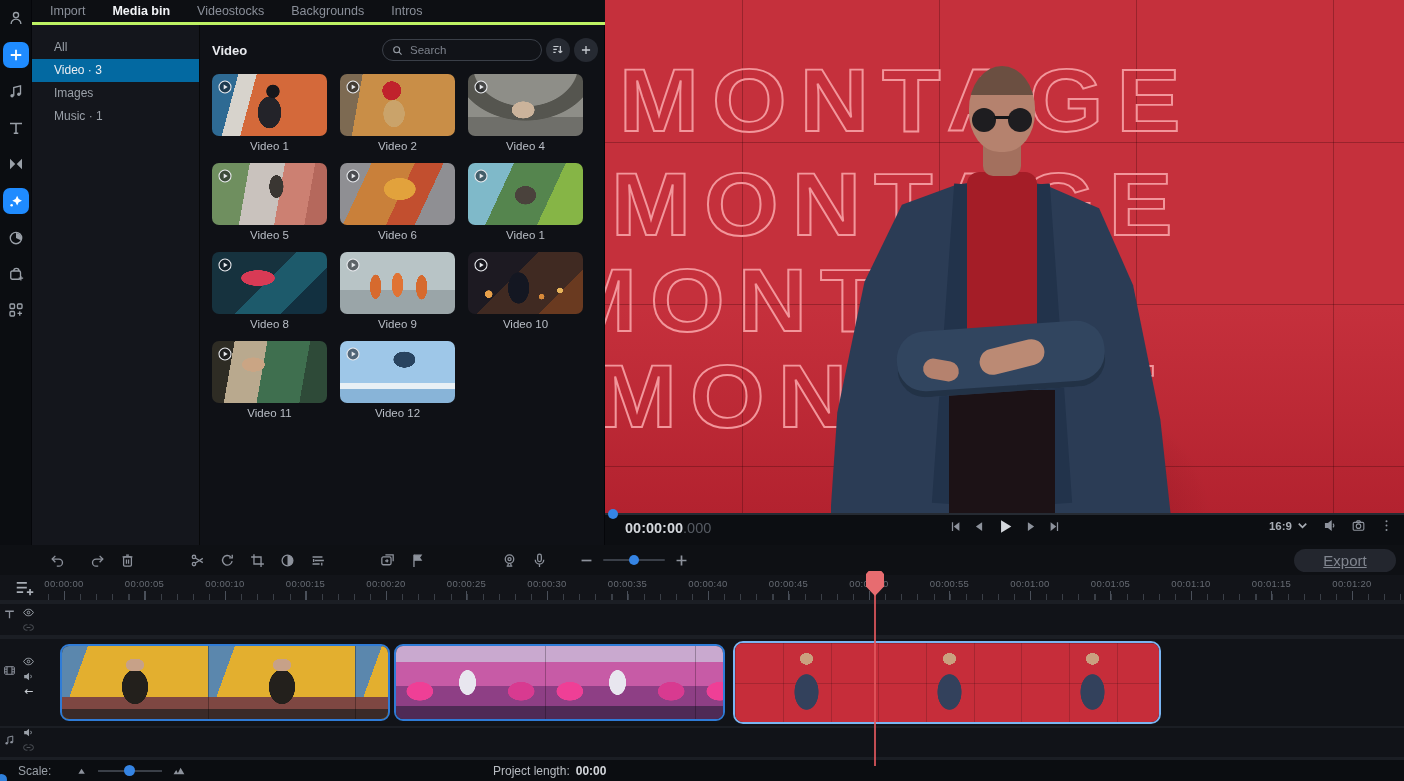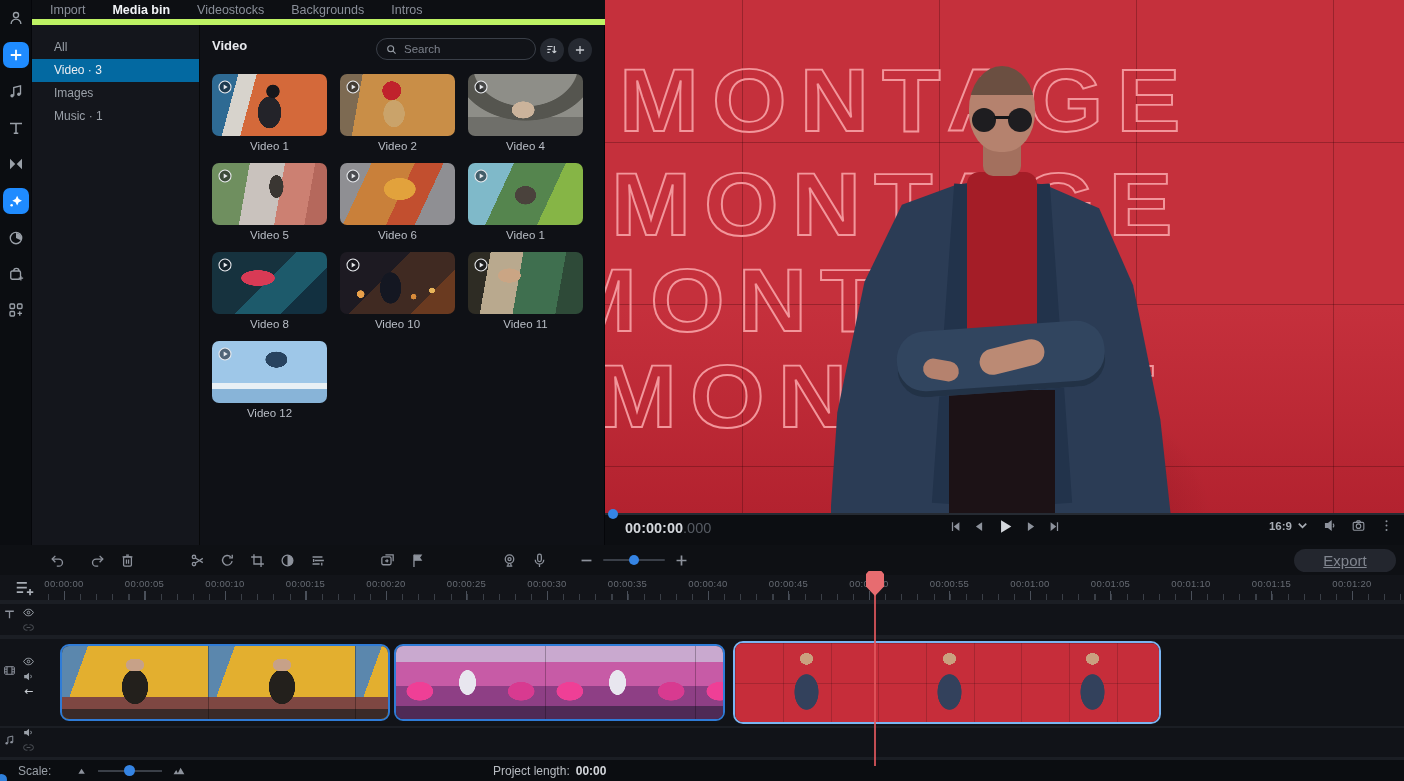--- a/index.html
+++ b/index.html
@@ -9,33 +9,33 @@
 
   
   .rail{ position:absolute; left:0; top:0; width:32px; height:545px; background:#0b0d11; z-index:6;
          display:flex; flex-direction:column; align-items:center; padding-top:6px; gap:12px; border-right:1px solid #05060a;}
   .rail .ric{ width:24px; height:24px; display:flex; align-items:center; justify-content:center; flex:0 0 auto; }
   .rail .tile{ width:26px; height:26px; border-radius:7px; background:#1f8bff; }
   .ric svg{ width:18px; height:18px; }
 
   
   .topbar{ position:absolute; left:32px; top:0; width:573px; height:25px; background:#0d0f13;
-           display:flex; align-items:center; padding-left:18px; gap:27px; border-bottom:6px solid #bef264; z-index:5;}
+           display:flex; align-items:center; padding-left:18px; gap:27px; border-bottom:3px solid #bef264; z-index:5;}
   .topbar .tab{ font-size:12.5px; color:#8a8f99; cursor:default; white-space:nowrap; }
   .topbar .tab.active{ color:#f2f4f7; font-weight:bold; }
 
   
   .cats{ position:absolute; left:32px; top:25px; width:168px; height:520px; background:#14161c; border-right:1px solid #070809; z-index:4;}
   .cats ul{ list-style:none; padding-top:11px; }
   .cats li{ height:23px; line-height:23px; padding-left:22px; font-size:12px; color:#9aa0a8; }
   .cats li.sel{ background:#0369a1; color:#eceef2; }
 
   
   .media{ position:absolute; left:200px; top:25px; width:405px; height:520px; background:#0f1116; border-right:1px solid #05060a; z-index:4;}
-  .media-head{ display:flex; padding:13px 12px 6px 12px; gap:4px; }
+  .media-head{ display:flex; align-items:center; padding:13px 6px 6px 12px; gap:4px; }
   .media-title{ font-size:13px; font-weight:bold; color:#e8eaee; margin-right:auto; }
   .search{ display:flex; align-items:center; gap:6px; width:160px; height:22px; border:1px solid #3a3f48;
            border-radius:11px; padding:0 8px; background:#111318; }
   .search input{ background:transparent; border:none; outline:none; color:#c8ccd2; font-size:11.5px; width:110px; font-family:"Liberation Sans",sans-serif;}
   .search input::placeholder{ color:#7d828c; }
   .round-btn{ width:24px; height:24px; border-radius:50%; background:#262a32; border:none; display:flex; align-items:center; justify-content:center; }
   .grid{ display:grid; grid-template-columns:repeat(3,115px); column-gap:13px; row-gap:9px; padding:6px 0 0 12px; }
   .vcard{ width:115px; }
   .thumb{ position:relative; width:115px; height:62px; border-radius:7px; overflow:hidden; background:#333; }
   .thumb .pico{ position:absolute; left:5px; top:5px; width:16px; height:16px; }
@@ -322,20 +322,31 @@
             <span class="pico">
               <svg viewBox="0 0 24 24">
                 <circle cx="12" cy="12" r="9" fill="rgba(18,20,26,.55)" stroke="#e8eaee" stroke-width="1.6"></circle>
                 <path d="M10 8.4L16 12l-6 3.6z" fill="#e8eaee"></path>
               </svg>
             </span>
           </div>
           <div class="vlabel">Video 8</div>
         </div>
         <div class="vcard">
+          <div class="thumb t9">
+            <span class="pico">
+              <svg viewBox="0 0 24 24">
+                <circle cx="12" cy="12" r="9" fill="rgba(18,20,26,.55)" stroke="#e8eaee" stroke-width="1.6"></circle>
+                <path d="M10 8.4L16 12l-6 3.6z" fill="#e8eaee"></path>
+              </svg>
+            </span>
+          </div>
+          <div class="vlabel">Video 9</div>
+        </div>
+        <div class="vcard">
           <div class="thumb t10">
             <span class="pico">
               <svg viewBox="0 0 24 24">
                 <circle cx="12" cy="12" r="9" fill="rgba(18,20,26,.55)" stroke="#e8eaee" stroke-width="1.6"></circle>
                 <path d="M10 8.4L16 12l-6 3.6z" fill="#e8eaee"></path>
               </svg>
             </span>
           </div>
           <div class="vlabel">Video 10</div>
         </div>

